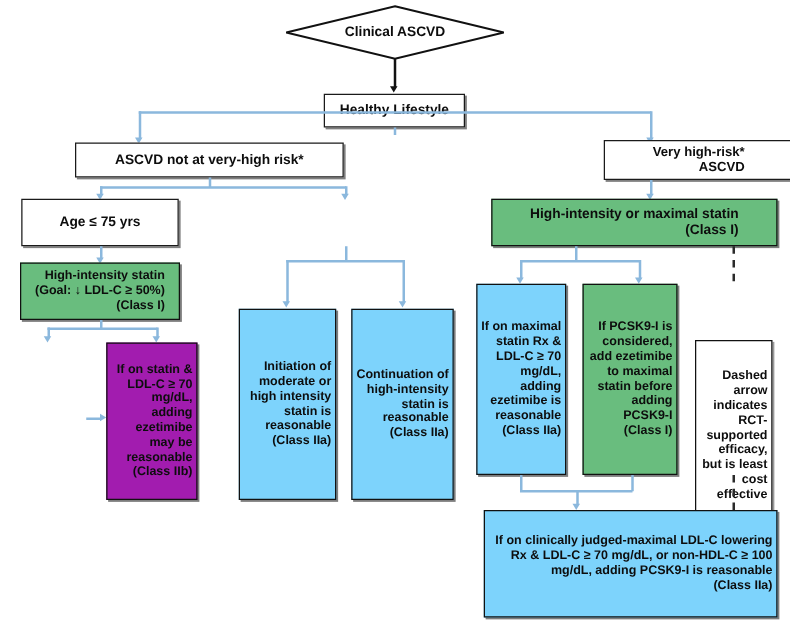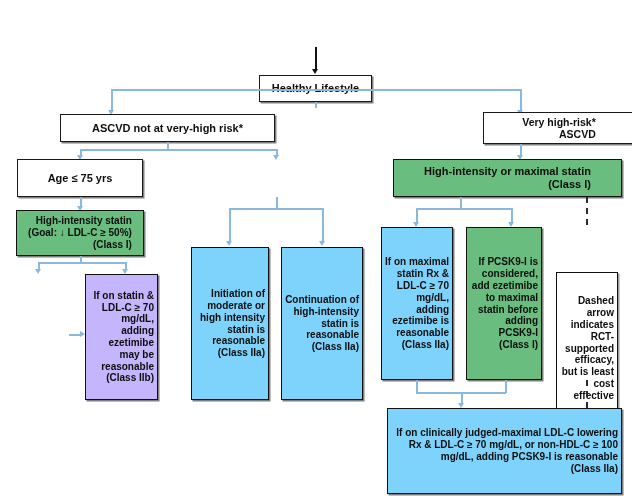--- a/index.html
+++ b/index.html
@@ -32,21 +32,21 @@
     background: #ffffff;
     border: 1px solid #1a1a1a;
     box-shadow: 1.5px 1.5px 0 0 #808080;
   }
   .green {
     background: #69bd7e;
     border: 1.5px solid #111111;
     box-shadow: 1.5px 1.5px 0 0 #7d7d7d;
   }
   .orange {
-    background: #c4b5fd;
+    background: #a21caf;
     border: 1.5px solid #111111;
     box-shadow: 1.5px 1.5px 0 0 #7d7d7d;
   }
   .yellow {
     background: #7dd3fc;
     border: 1.5px solid #111111;
     box-shadow: 1.5px 1.5px 0 0 #7d7d7d;
   }
   .dashedbox {
     background: #ffffff;
@@ -102,20 +102,26 @@
     position: absolute;
     width: 0;
     border-left: 2.5px dashed #2b2b2b;
   }
 </style>
 </head>
 <body>
 
 <div id="canvas">
 
+  <div class="diamond-wrap" style="left:228px; top:4px; width:176px; height:44px;">
+    <svg width="176" height="44" viewBox="0 0 176 44">
+      <polygon points="88,1 175,22 88,43 1,22" fill="#ffffff" stroke="#111111" stroke-width="1.5"></polygon>
+    </svg>
+    <div class="diamond-label">Clinical ASCVD</div>
+  </div>
 
   <div class="blackline black-v" style="left:315px; top:47px; height:23px;"></div>
   <div class="arrow-down-black" style="left:312px; top:69px;"></div>
 
   <div class="node plain" style="left:259px; top:75px; width:113px; height:27px; font-size:11px;">Healthy Lifestyle</div>
 
   <div class="conn conn-v" style="left:315px; top:102px; height:6px;"></div>
   <div class="conn conn-h" style="left:111px; top:89px; width:410px;"></div>
   <div class="conn conn-v" style="left:111px; top:89px; height:22px;"></div>
   <div class="arrow-down" style="left:108px; top:110px;"></div>

